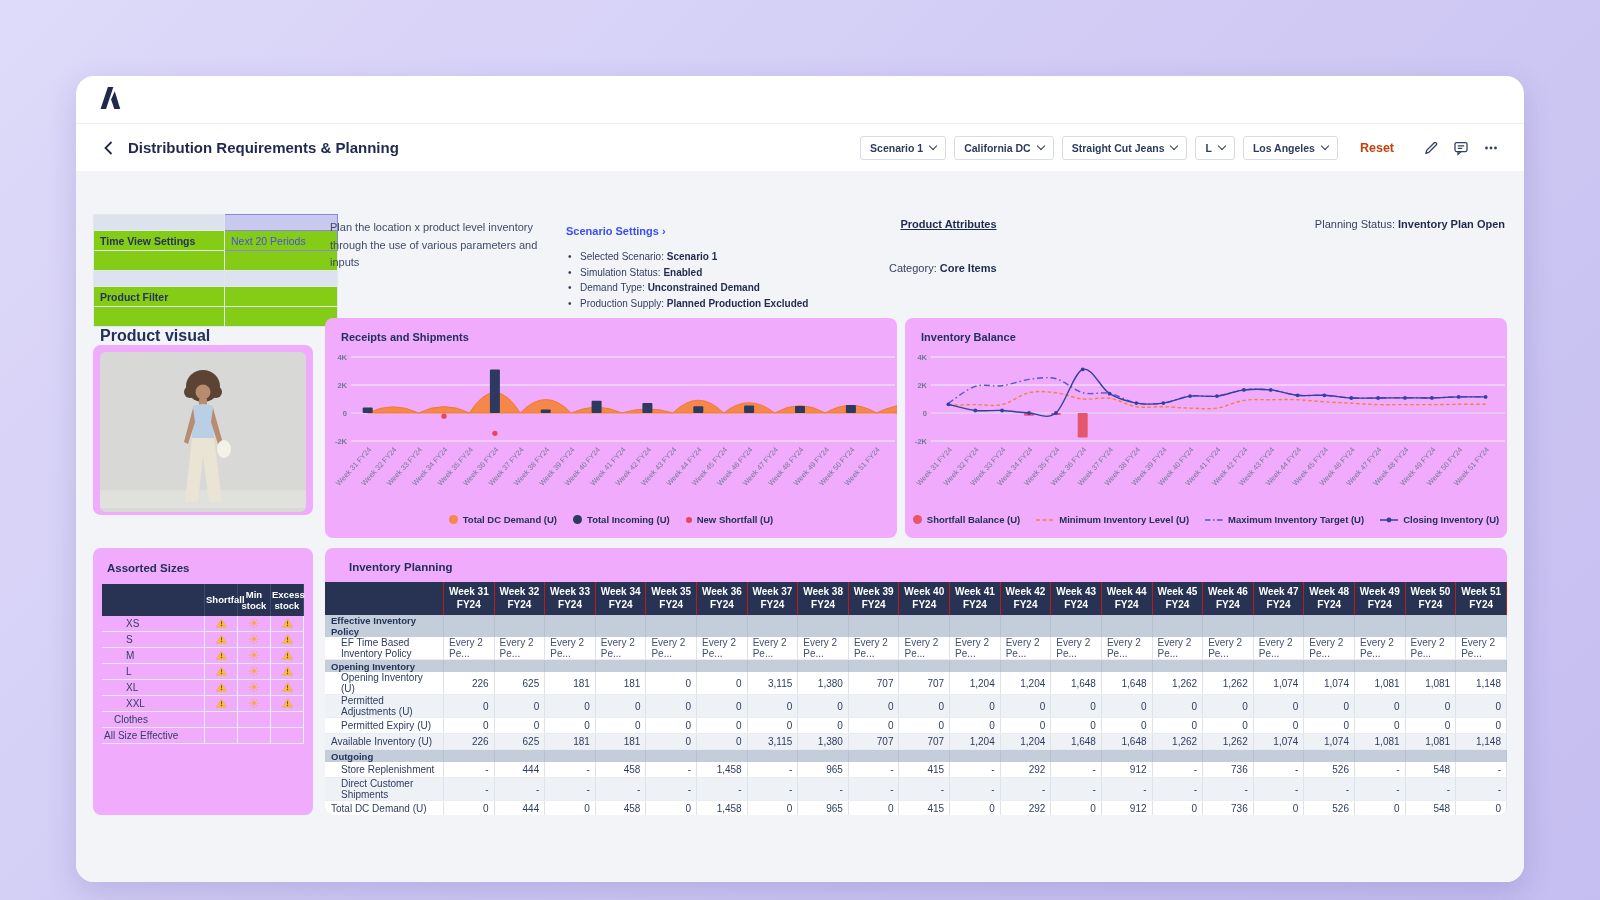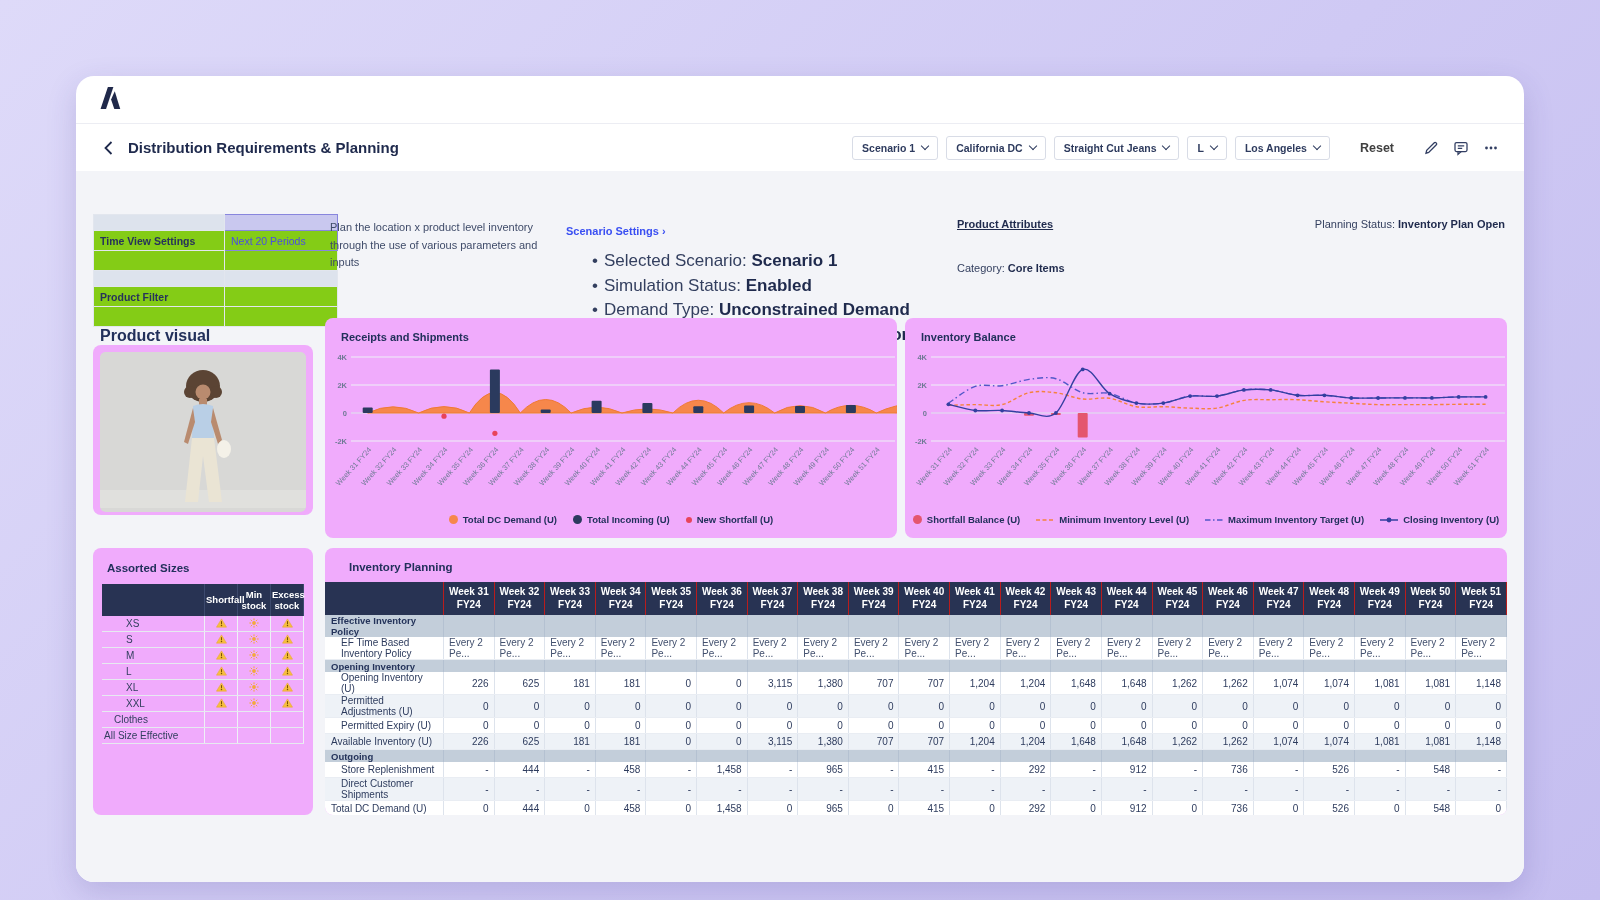--- a/index.html
+++ b/index.html
@@ -9,37 +9,37 @@
     border-radius:18px;overflow:hidden;box-shadow:0 10px 30px rgba(60,50,140,.18);}
   .app-bar{height:47px;display:flex;align-items:center;padding:0 24px;border-bottom:1px solid #ecedf3;}
   .title-bar{height:47px;display:flex;align-items:center;padding:0 22px;gap:10px;}
   .back{width:20px;height:20px;display:flex;align-items:center;justify-content:center;cursor:pointer;}
   .page-title{font-size:15px;font-weight:700;color:#1f2a4d;}
   .controls{margin-left:auto;display:flex;align-items:center;gap:8px;}
   .dd{height:24px;border:1px solid #d8dce6;border-radius:3px;background:#fff;display:flex;
     align-items:center;gap:7px;padding:0 9px;font-size:10.5px;font-weight:600;color:#2e3b5e;cursor:pointer;}
   .chev{width:5px;height:5px;border-right:1.4px solid #2e3b5e;border-bottom:1.4px solid #2e3b5e;
     transform:rotate(45deg);margin-top:-3px;}
-  .reset{font-size:12.5px;font-weight:700;color:#404040;margin:0 12px 0 16px;cursor:pointer;background:none;border:none;}
+  .reset{font-size:12.5px;font-weight:700;color:#c2410c;margin:0 12px 0 8px;cursor:pointer;background:none;border:none;}
   .icon-btn{background:none;border:none;padding:3px;cursor:pointer;display:flex;align-items:center;}
   .content{position:absolute;top:95px;left:0;right:0;bottom:0;background:#f3f4f8;}
   .ci{position:absolute;left:17px;top:17px;right:17px;bottom:17px;}
   .abs{position:absolute;}
   
   .mini{border-collapse:collapse;background:#84cc16;table-layout:fixed;}
   .mini td{border:1px solid #e2e6ee;font-size:10.5px;height:19px;padding:0 6px;}
   .mini td.c1{width:118px;} .mini td.c2{width:100px;}
   .mini .hd{background:#dde3ed;height:15px;}
   .mini .hd-sel{background:#c9c8ef;border:1px solid #8886dd;height:15px;}
   .mini .lbl{font-weight:700;color:#27335a;}
   .mini .val-sel{border:1px solid #8886dd;color:#4b4ee2;}
   .desc{width:216px;font-size:11px;line-height:1.6;color:#3f4b69;}
   .sc-link{font-size:11px;font-weight:700;color:#3a4ff2;cursor:pointer;}
   .sc-list{margin:12px 0 0 14px;padding:0;list-style:none;}
-  .sc-list li{font-size:17px;color:#333f5f;margin-bottom:4.5px;position:relative;margin-left:24px;}
+  .sc-list li{font-size:10px;color:#333f5f;margin-bottom:4.5px;position:relative;}
   .sc-list li::before{content:"•";position:absolute;left:-12px;color:#333f5f;}
   .sc-list b,.attr b,.pstat b{color:#1f2a4d;font-weight:700;}
   .attr-title{font-size:11px;font-weight:700;color:#1f2a4d;text-decoration:underline;}
   .attr,.pstat{font-size:11px;color:#333f5f;}
   .sect-title{font-size:16px;font-weight:700;color:#22305b;}
   .panel{background:#f0abfc;border-radius:8px;}
   .photo{margin:7px;border-radius:6px;overflow:hidden;background:#d8d8d6;}
   .chart-title{font-size:11px;font-weight:700;color:#22305b;padding:13px 16px 2px;}
   .legend{display:flex;justify-content:center;align-items:center;gap:16px;margin-top:1px;}
   .legend .li{display:flex;align-items:center;gap:5px;font-size:9.5px;font-weight:700;color:#22305b;}
@@ -174,21 +174,21 @@
       <div class="abs" style="left:473px;top:33px;">
         <span class="sc-link">Scenario Settings ›</span>
         <ul class="sc-list">
           <li><span>Selected Scenario: </span><b>Scenario 1</b></li>
           <li><span>Simulation Status: </span><b>Enabled</b></li>
           <li><span>Demand Type: </span><b>Unconstrained Demand</b></li>
           <li><span>Production Supply: </span><b>Planned Production Excluded</b></li>
         </ul>
       </div>
 
-      <div class="abs" style="left:864px;top:30px;">
+      <div class="abs" style="left:796px;top:30px;text-align:right;">
         <div class="attr-title">Product Attributes</div>
         <div class="attr" style="margin-top:32px;">
           <span>Category: </span><b>Core Items</b>
         </div>
       </div>
 
       <div class="pstat abs" style="right:2px;top:30px;">
         <span>Planning Status:  </span><b>Inventory Plan Open</b>
       </div>
 

